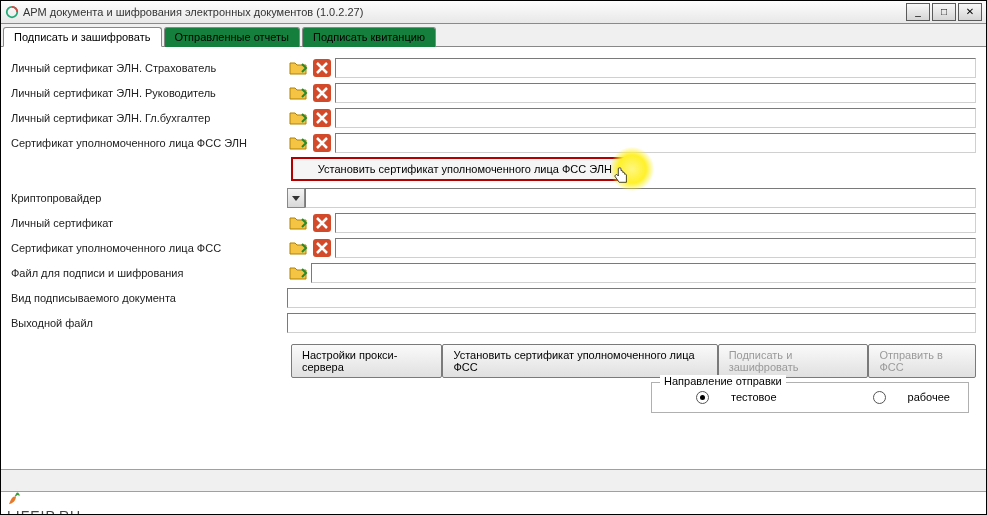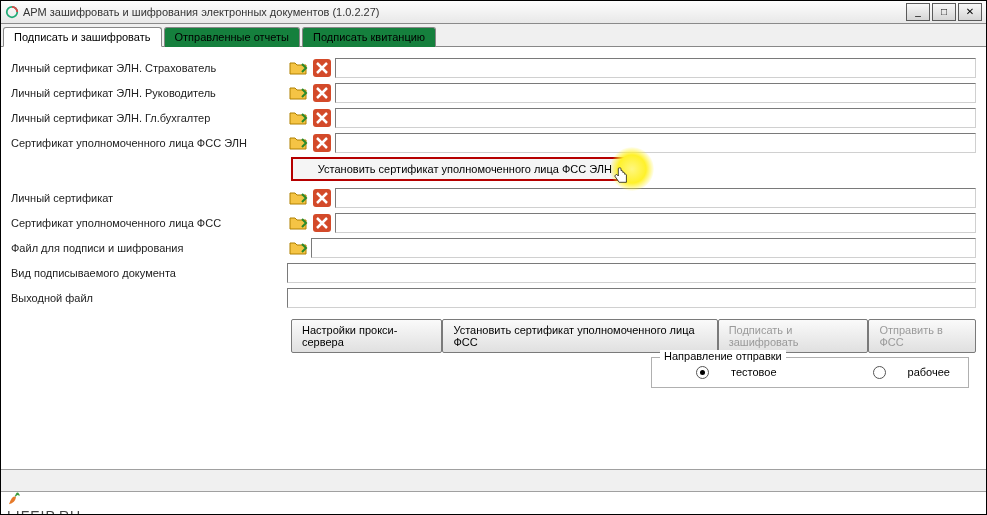--- a/index.html
+++ b/index.html
@@ -211,21 +211,21 @@
 
 <div class="window">
 
   <div class="titlebar">
     <span class="titlebar-icon">
       <svg viewBox="0 0 16 16">
           <circle cx="8" cy="8" r="6" fill="none" stroke="#2a7" stroke-width="2"></circle>
           <path d="M8 2 A6 6 0 0 1 14 8" fill="none" stroke="#d44" stroke-width="2"></path>
         </svg>
     </span>
-    <span class="title-text">АРМ зашифровать и шифрования электронных документов (1.0.2.27)</span>
+    <span class="title-text">АРМ документа и шифрования электронных документов (1.0.2.27)</span>
     <div class="win-btns">
       <div class="win-btn">_</div>
       <div class="win-btn">□</div>
       <div class="win-btn">✕</div>
     </div>
   </div>
 
   <div class="tabs">
     <div class="tab active">Подписать и зашифровать</div>
     <div class="tab">Отправленные отчеты</div>
@@ -308,20 +308,27 @@
         <span>Установить сертификат уполномоченного лица ФСС ЭЛН</span>
         <div class="highlight-spot"></div>
         <div class="hand-cursor">
           <svg viewBox="0 0 20 20">
               <path d="M7 2v8l-2-2-2 2 5 7h8V9c0-1-1-1-1-1h-1V7c0-1-1-1-1-1h-1V5c0-1-1-1-1-1h-1V2c0-1-1-1-1.5-1S7 1 7 2z" fill="#fff" stroke="#000" stroke-width="0.8"></path>
             </svg>
         </div>
       </div>
     </div>
 
+    <div class="row">
+      <div class="flabel">Криптопровайдер</div>
+      <div class="combo">
+        <div class="combo-btn"></div>
+        <input class="text-input" style="">
+      </div>
+    </div>
 
     <div class="row">
       <div class="flabel">Личный сертификат</div>
       <div class="folder-btn">
         <svg viewBox="0 0 20 20">
             <path d="M2 5h5l2 2h9v9H2z" fill="#f5c445" stroke="#b08000"></path>
             <path d="M14 6l4 4-4 4" fill="none" stroke="#2a8a2a" stroke-width="2"></path>
           </svg>
       </div>
       <div class="x-btn">

